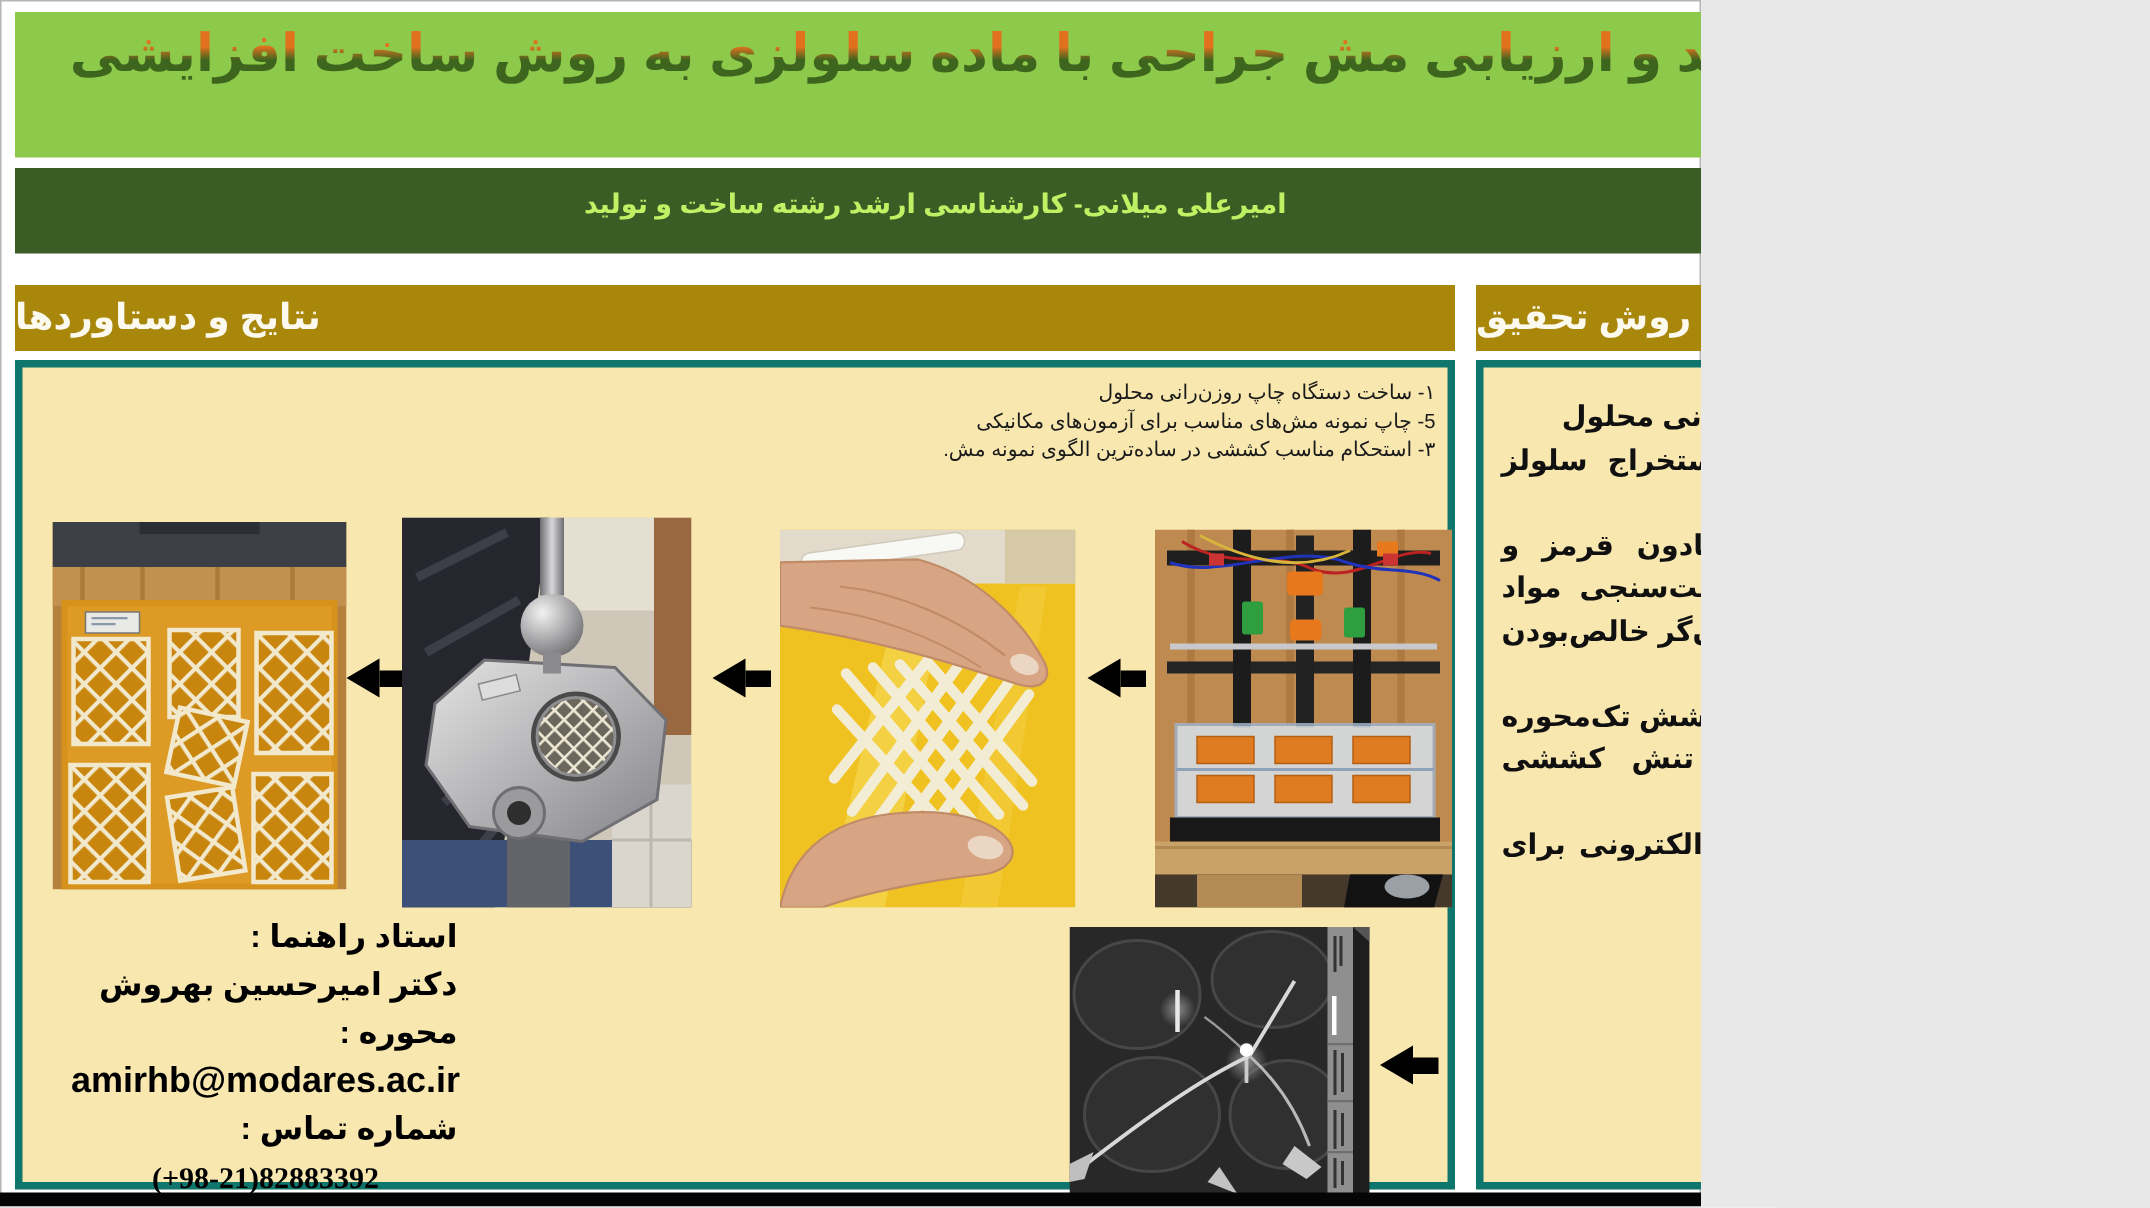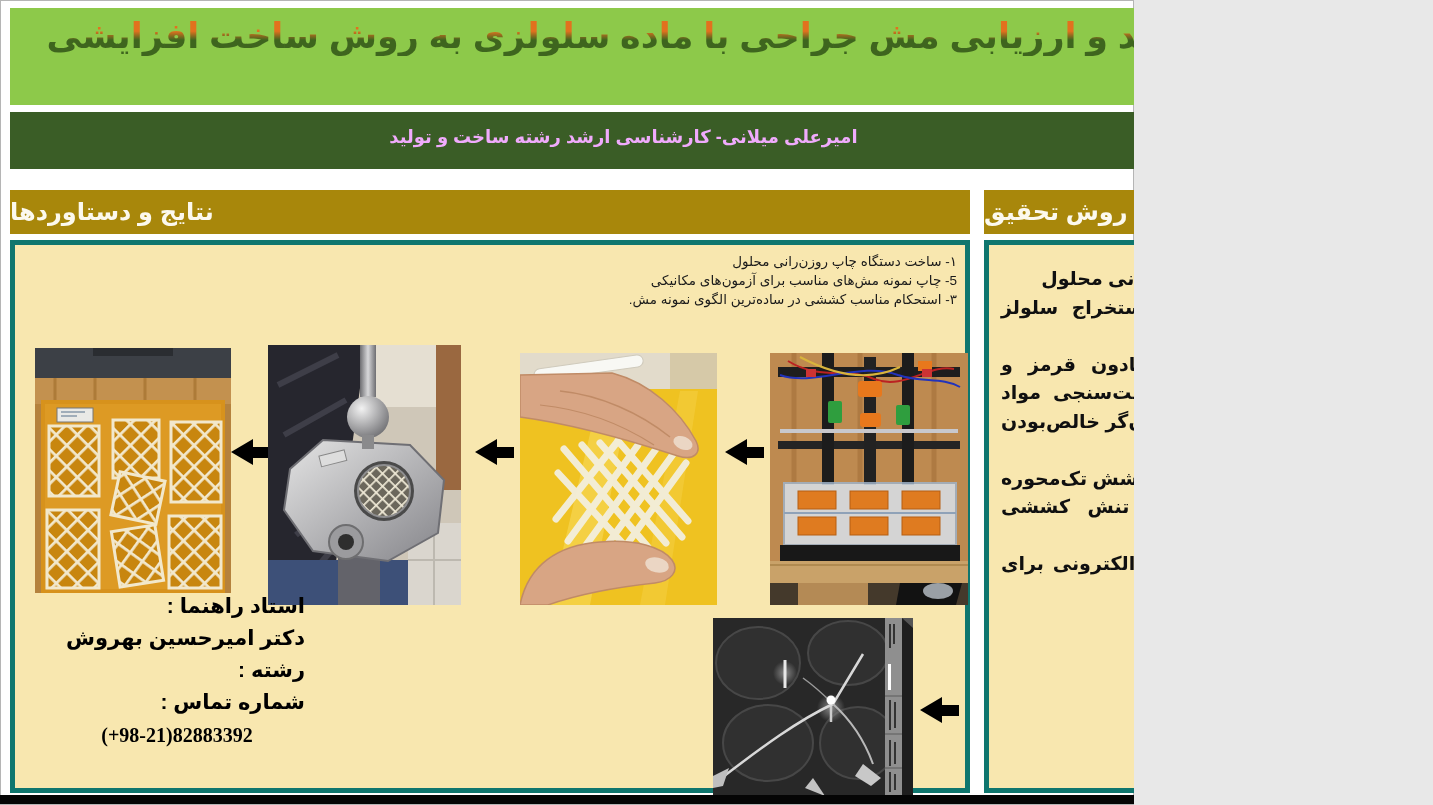--- a/index.html
+++ b/index.html
@@ -11,39 +11,39 @@
   .abs{position:absolute;}
   
   .title-bar{left:10px;top:8px;width:1227px;height:97px;background:#8DC94A;text-align:center;}
   .title-text{
     display:inline-block;margin-top:8px;direction:rtl;
     font-size:35px;font-weight:bold;letter-spacing:0;
     background:linear-gradient(#E2711E 0%,#E2711E 38%,#3E651E 60%,#3E651E 100%);
     -webkit-background-clip:text;background-clip:text;color:transparent;
   }
   .subtitle-bar{left:10px;top:112px;width:1227px;height:57px;background:#3A5D26;text-align:center;}
-  .subtitle-text{display:inline-block;margin-top:14px;direction:rtl;color:#f0abfc;font-weight:bold;font-size:18px;}
+  .subtitle-text{display:inline-block;margin-top:14px;direction:rtl;color:#bef264;font-weight:bold;font-size:18px;}
   .logo-box{left:1243px;top:0;width:190px;height:184px;background:#ffffff;}
   
   .sec-header{height:44px;background:#A8870B;color:#FCF9EE;font-weight:bold;font-size:24px;
               text-align:left;line-height:44px;direction:rtl;}
   .res-header{left:10px;top:190px;width:960px;}
   .met-header{left:984px;top:190px;width:441px;}
   .sec-body{background:#F8E7AF;border:5px solid #0f766e;box-sizing:border-box;}
   .res-body{left:10px;top:240px;width:960px;height:553px;}
   .met-body{left:984px;top:240px;width:441px;height:553px;}
   
   .method-list{position:absolute;top:20px;right:14px;left:12px;direction:rtl;
                font-size:19px;font-weight:bold;color:#101010;line-height:1.5;text-align:justify;}
   .method-item{margin:0;}
   
   .results-list{position:absolute;top:8px;right:8px;width:620px;direction:rtl;
                 font-size:13.5px;color:#1a1a1a;line-height:1.4;text-align:right;}
   
-  .contact{position:absolute;left:0;top:345px;width:324px;direction:rtl;color:#000;}
+  .contact{position:absolute;left:0;top:364px;width:324px;direction:rtl;color:#000;}
   .c-fa2{font-weight:bold;font-size:21px;line-height:32px;padding-right:34px;text-align:right;}
   .c-email{direction:ltr;font-weight:bold;font-size:24px;line-height:32px;text-align:center;}
   .c-phone{direction:ltr;font-family:"Liberation Serif","DejaVu Serif",serif;font-weight:bold;
            font-size:20px;line-height:34px;text-align:center;}
   
   .arrow{display:inline-flex;align-items:center;}
   .arrow-head{width:0;height:0;border-top:13px solid transparent;border-bottom:13px solid transparent;border-right:22px solid #000;}
   .arrow-tail{width:17px;height:11px;background:#000;}
   
   .photo{display:block;}
@@ -258,21 +258,22 @@
           <rect x="80" y="164" width="38" height="18"></rect>
           <rect x="132" y="164" width="38" height="18"></rect>
       </g>
       <path d="M14 160 H186" stroke="#8FA2B8" stroke-width="2"></path>
       <rect x="10" y="192" width="180" height="16" fill="#181818"></rect>
     </svg>
 
     <div class="contact">
       <div class="c-fa2">استاد راهنما :</div>
       <div class="c-fa2">دکتر امیرحسین بهروش</div>
-      <div class="c-fa2">رشته :</div>
+      <div class="c-fa2">محوره :</div>
+      <div class="c-email">amirhb@modares.ac.ir</div>
       <div class="c-fa2">شماره تماس :</div>
       <div class="c-phone">(+98-21)82883392</div>
     </div>
 
     <svg class="abs photo" style="left:698px;top:373px;" width="200" height="178" viewBox="0 0 200 178">
       <defs>
         <radialGradient id="p5glow" cx="0.5" cy="0.5" r="0.5">
           <stop offset="0" stop-color="#888888"></stop>
             <stop offset="1" stop-color="#888888" stop-opacity="0"></stop>
         </radialGradient>

